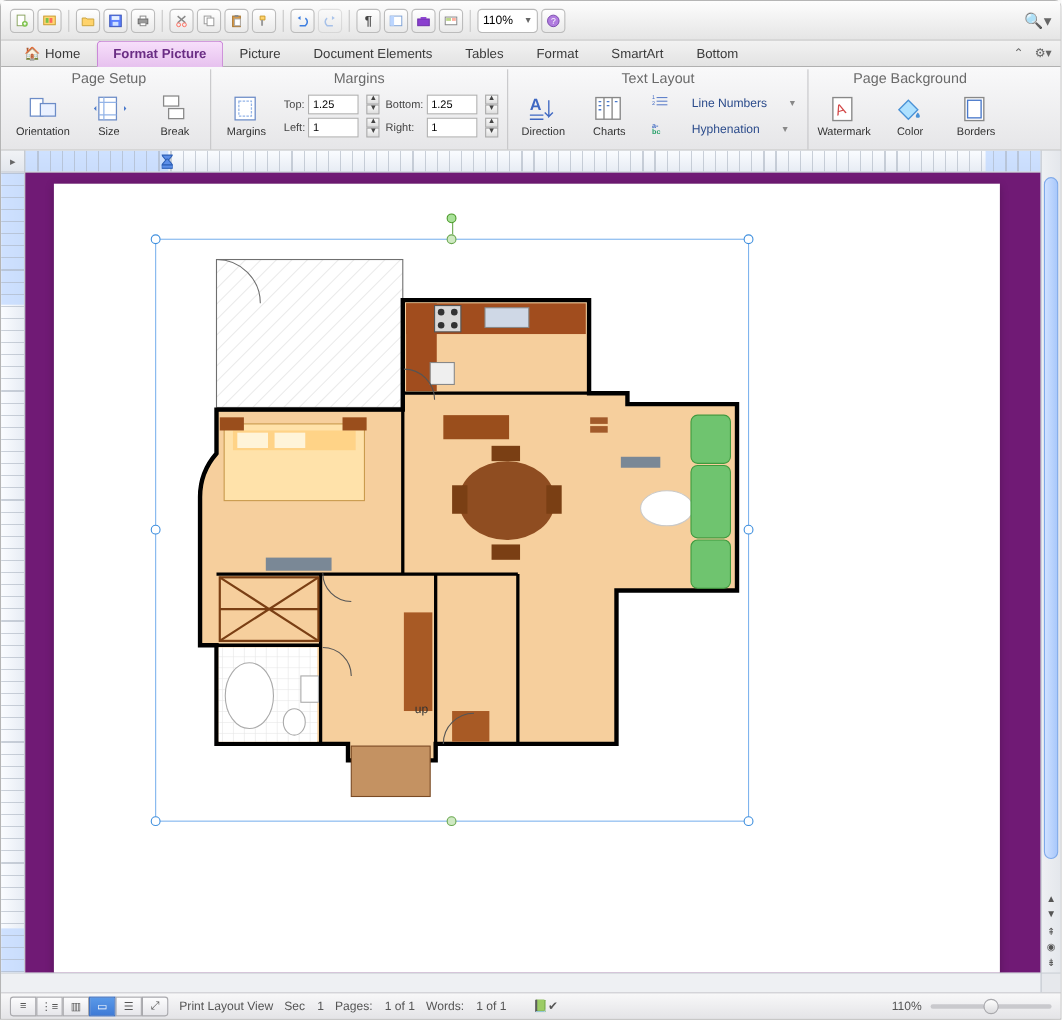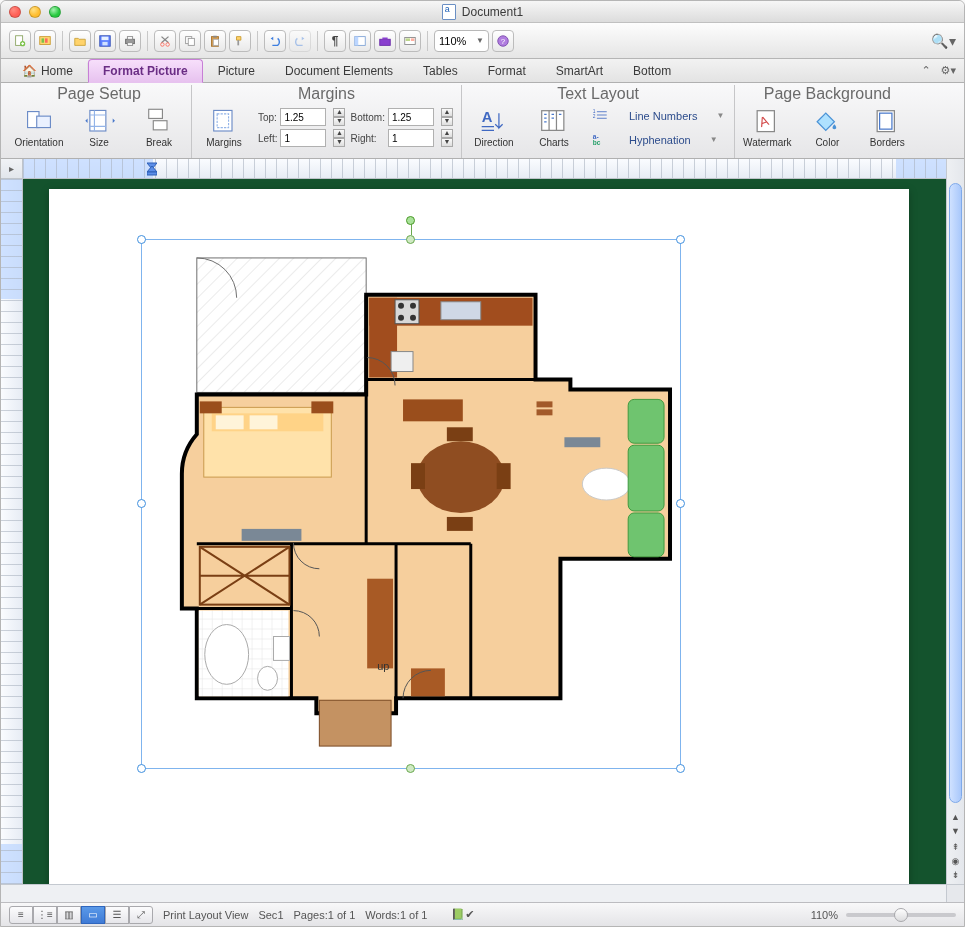--- a/index.html
+++ b/index.html
@@ -35,42 +35,42 @@
 .ribtab.home { gap: 4px; }
 .ribtab.active { background: linear-gradient(#f7dffb,#e7c2ef); border: 1px solid #c77fd6; border-bottom: 1px solid #e7c2ef; border-radius: 4px 4px 0 0; color: #6a2d84; font-weight: 600; margin-bottom: -1px; justify-content: flex-end; }
 .ribtab.chev::after { content: ""; position: absolute; right: -9px; top: 2px; width: 0; height: 0; border-top: 10px solid transparent; border-bottom: 10px solid transparent; border-left: 9px solid #e3e3e3; }
 .ribright { margin-left: auto; display: flex; align-items: center; padding-right: 8px; gap: 10px; color: #666; }
 .ribright span { cursor: pointer; }
 
 
 .ribbon { height: 76px; background: linear-gradient(#f9f9fa,#e6e6e8); border-bottom: 1px solid #b0b0b0; display: flex; align-items: stretch; padding: 2px 6px 0; }
 .rgroup { display: flex; flex-direction: column; align-items: stretch; border-right: 1px solid #c6c6c8; padding: 0 6px 2px; }
 .rgroup:last-child { border-right: none; }
-.rgtitle { font-size: 16px; color: #6a6a6a; text-align: center; height: 14px; }
+.rgtitle { font-size: 13px; color: #6a6a6a; text-align: center; height: 14px; }
 .rgbody { flex: 1; display: flex; align-items: center; gap: 8px; }
 .bigbtn { display: flex; flex-direction: column; align-items: center; justify-content: center; width: 52px; height: 54px; gap: 2px; cursor: pointer; }
 .bigbtn .ic { width: 32px; height: 28px; display: flex; align-items: center; justify-content: center; font-size: 22px; }
 .bigbtn .lb { font-size: 10px; color: #333; }
 .marginsinputs { display: grid; grid-template-columns: auto 50px 14px auto 50px 14px; gap: 3px 3px; align-items: center; font-size: 10px; color: #444; }
 .numfield { height: 18px; border: 1px solid #b0b0b0; background: #fff; font-size: 10px; padding: 0 3px; width: 46px; }
 .spin { width: 12px; display: flex; flex-direction: column; }
 .spin b { height: 9px; border: 1px solid #a9a9a9; background: linear-gradient(#fafafa,#dedede); font-size: 7px; line-height: 6px; text-align: center; display: block; cursor: pointer; }
 .ribbtnbox { display: flex; align-items: center; height: 20px; padding: 0 4px; gap: 19px; border-radius: 3px; cursor: pointer; font-size: 11px; color: #2c4c8c; }
 
 
 .workspace { flex: 1; display: grid; grid-template-columns: 22px 1fr 18px; grid-template-rows: 20px 1fr 18px; background: #dfe4ea; position: relative; }
 .corner { grid-column: 1; grid-row: 1; background: linear-gradient(#f1f3f6,#e2e6ec); border-right: 1px solid #bfc4ca; border-bottom: 1px solid #bfc4ca; display: flex; align-items: center; justify-content: center; color: #666; font-size: 10px; }
 .hruler { grid-column: 2; grid-row: 1; background: linear-gradient(#fafcff,#e7ecf4); border-bottom: 1px solid #bfc4ca; position: relative; overflow: hidden; }
 .hruler .scale { position: absolute; inset: 0; background: repeating-linear-gradient(to right, #aab3c0 0, #aab3c0 1px, transparent 1px, transparent 11px); opacity: .6; }
 .hruler .margin { position: absolute; top: 0; bottom: 0; background: #bcd6ff; opacity: .7; }
 .hruler .indent { position: absolute; top: 3px; width: 10px; height: 14px; }
 .vruler { grid-column: 1; grid-row: 2; background: linear-gradient(to right,#fafcff,#e7ecf4); border-right: 1px solid #bfc4ca; position: relative; overflow: hidden; }
 .vruler .scale { position: absolute; inset: 0; background: repeating-linear-gradient(to bottom, #aab3c0 0, #aab3c0 1px, transparent 1px, transparent 11px); opacity: .6; }
 .vruler .margin { position: absolute; left: 0; right: 0; background: #bcd6ff; opacity: .7; }
-.docarea { grid-column: 2; grid-row: 2; background: #14532d; overflow: hidden; position: relative; }
+.docarea { grid-column: 2; grid-row: 2; background: #701a75; overflow: hidden; position: relative; }
 .page { position: absolute; left: 26px; top: 10px; width: 860px; height: 1100px; background: #fff; box-shadow: 0 2px 8px rgba(0,0,0,.25); }
 .vscroll { grid-column: 3; grid-row: 1 / span 2; background: linear-gradient(to right,#eef0f3,#e4e7ec); border-left: 1px solid #c4c9d0; position: relative; }
 .vscroll .thumb { position: absolute; left: 2px; right: 2px; top: 24px; height: 620px; background: linear-gradient(to right,#cfe1ff,#a9c8fb); border: 1px solid #7ea9ea; border-radius: 7px; }
 .vscroll .btn { position: absolute; left: 1px; right: 1px; height: 14px; display: flex; align-items: center; justify-content: center; color: #555; font-size: 9px; cursor: pointer; }
 .hscroll { grid-column: 1 / span 2; grid-row: 3; background: #eef0f3; border-top: 1px solid #c4c9d0; }
 .sbc { grid-column: 3; grid-row: 3; background: #e6e8ec; border-left: 1px solid #c4c9d0; border-top: 1px solid #c4c9d0; }
 
 
 .selrect { position: absolute; left: 92px; top: 50px; width: 540px; height: 530px; border: 1px solid #7fb4ee; }
 .selrect .handle { width: 9px; height: 9px; background: #fff; border: 1px solid #3f8fde; border-radius: 50%; position: absolute; }
@@ -88,47 +88,36 @@
 .floorplan { position: absolute; inset: 0; }
 .floorplan svg { width: 100%; height: 100%; }
 
 
 .status { height: 24px; background: linear-gradient(#f8f8f9,#e4e4e7); border-top: 1px solid #bcbcc0; display: flex; align-items: center; padding: 0 8px; gap: 10px; font-size: 11px; color: #555; }
 .viewbtns { display: flex; gap: 0; }
 .viewbtns .vb { width: 24px; height: 18px; border: 1px solid #a9a9ad; background: linear-gradient(#fcfcfd,#e6e6ea); display: flex; align-items: center; justify-content: center; cursor: pointer; font-size: 10px; color: #555; }
 .viewbtns .vb:first-child { border-radius: 3px 0 0 3px; }
 .viewbtns .vb:last-child { border-radius: 0 3px 3px 0; }
 .viewbtns .vb.active { background: linear-gradient(#5a99e8,#3f7bd6); color: #fff; border-color: #2f66bd; }
-.statlabel { display: inline-flex; gap: 0; }
+.statlabel { display: inline-flex; gap: 11px; }
 .zoomslider { margin-left: auto; display: flex; align-items: center; gap: 8px; }
 .slider { width: 110px; height: 4px; background: #c9c9cd; border-radius: 2px; position: relative; }
 .slider .knob { position: absolute; top: -5px; left: 48px; width: 14px; height: 14px; border-radius: 50%; background: linear-gradient(#fefefe,#dcdcde); border: 1px solid #a8a8ac; }
 
 
 .iconstroke { stroke: #555; stroke-width: 1.4; fill: none; }
 
 
 .ricon { width: 30px; height: 28px; display:inline-flex; align-items:center; justify-content:center; }
 </style>
 </head>
 <body>
 
 <div class="window">
 
-  <div class="titlebar">
-    <div class="traffic">
-      <div class="tl r"></div>
-      <div class="tl y"></div>
-      <div class="tl g"></div>
-    </div>
-    <div class="title">
-      <span class="docicon"></span>
-      <span>Document1</span>
-    </div>
-  </div>
 
   <div class="toolbar1">
     <div class="tbtn">
         <svg viewBox="0 0 16 16">
           <rect x="3" y="2" width="8" height="11" fill="#fff" stroke="#8aa460"></rect>
           <circle cx="11" cy="11" r="3" fill="#7cc24a"></circle>
           <path d="M11 9.5v3M9.5 11h3" stroke="#fff" stroke-width="1.2"></path>
         </svg>
       </div>
     <div class="tbtn">

